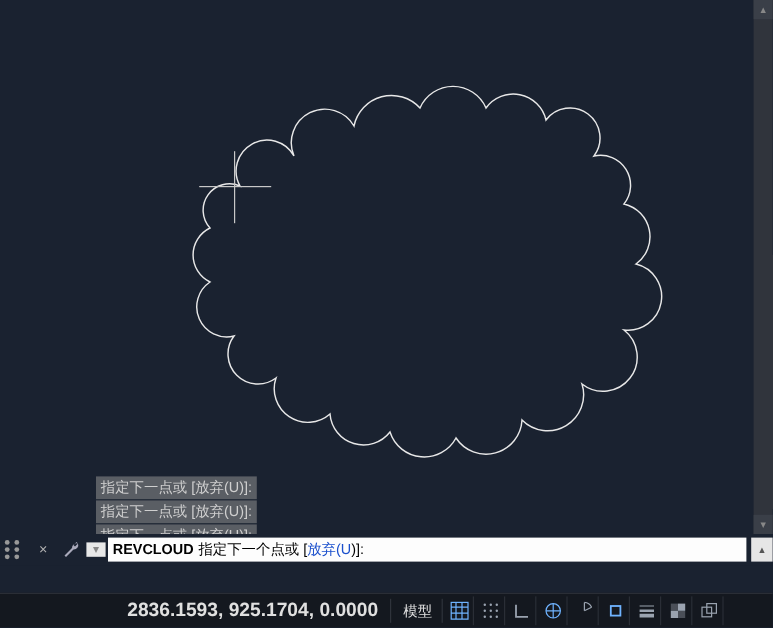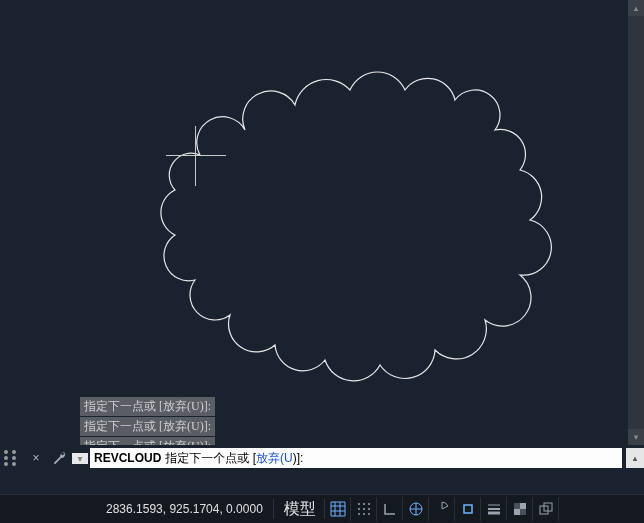--- a/index.html
+++ b/index.html
@@ -35,21 +35,20 @@
     position: absolute;
     background: #c8c8c8;
   }
   .crosshair::before { left: 29px; top: 0; width: 1px; height: 60px; }
   .crosshair::after  { top: 29px; left: 0; height: 1px; width: 60px; }
 
   .history {
     position: absolute;
     top: 397px;
     left: 80px;
-    font-family: Liberation Serif, serif;
   }
   .history-line {
     background: #5a5e64;
     color: #cfcfcf;
     padding: 1px 4px;
     margin-bottom: 1px;
     font-size: 12px;
     white-space: nowrap;
   }
 
@@ -114,29 +113,30 @@
     height: 29px;
     background: #14181f;
     border-top: 1px solid #2a2e36;
     display: flex;
     align-items: center;
     padding-left: 96px;
     gap: 2px;
   }
   .coords {
     color: #e0e0e0;
-    font-size: 12px;
+    font-size: 16px;
     padding: 0 10px;
     border-right: 1px solid #2f333b;
     height: 20px;
     line-height: 20px;
+    font-weight: bold;
   }
   .tab-btn {
     color: #e0e0e0;
-    font-size: 16px;
+    font-size: 12px;
     padding: 0 8px;
     border-right: 1px solid #2f333b;
     height: 20px;
     line-height: 20px;
   }
   .status-btn {
     width: 24px;
     height: 24px;
     display: flex;
     align-items: center;

